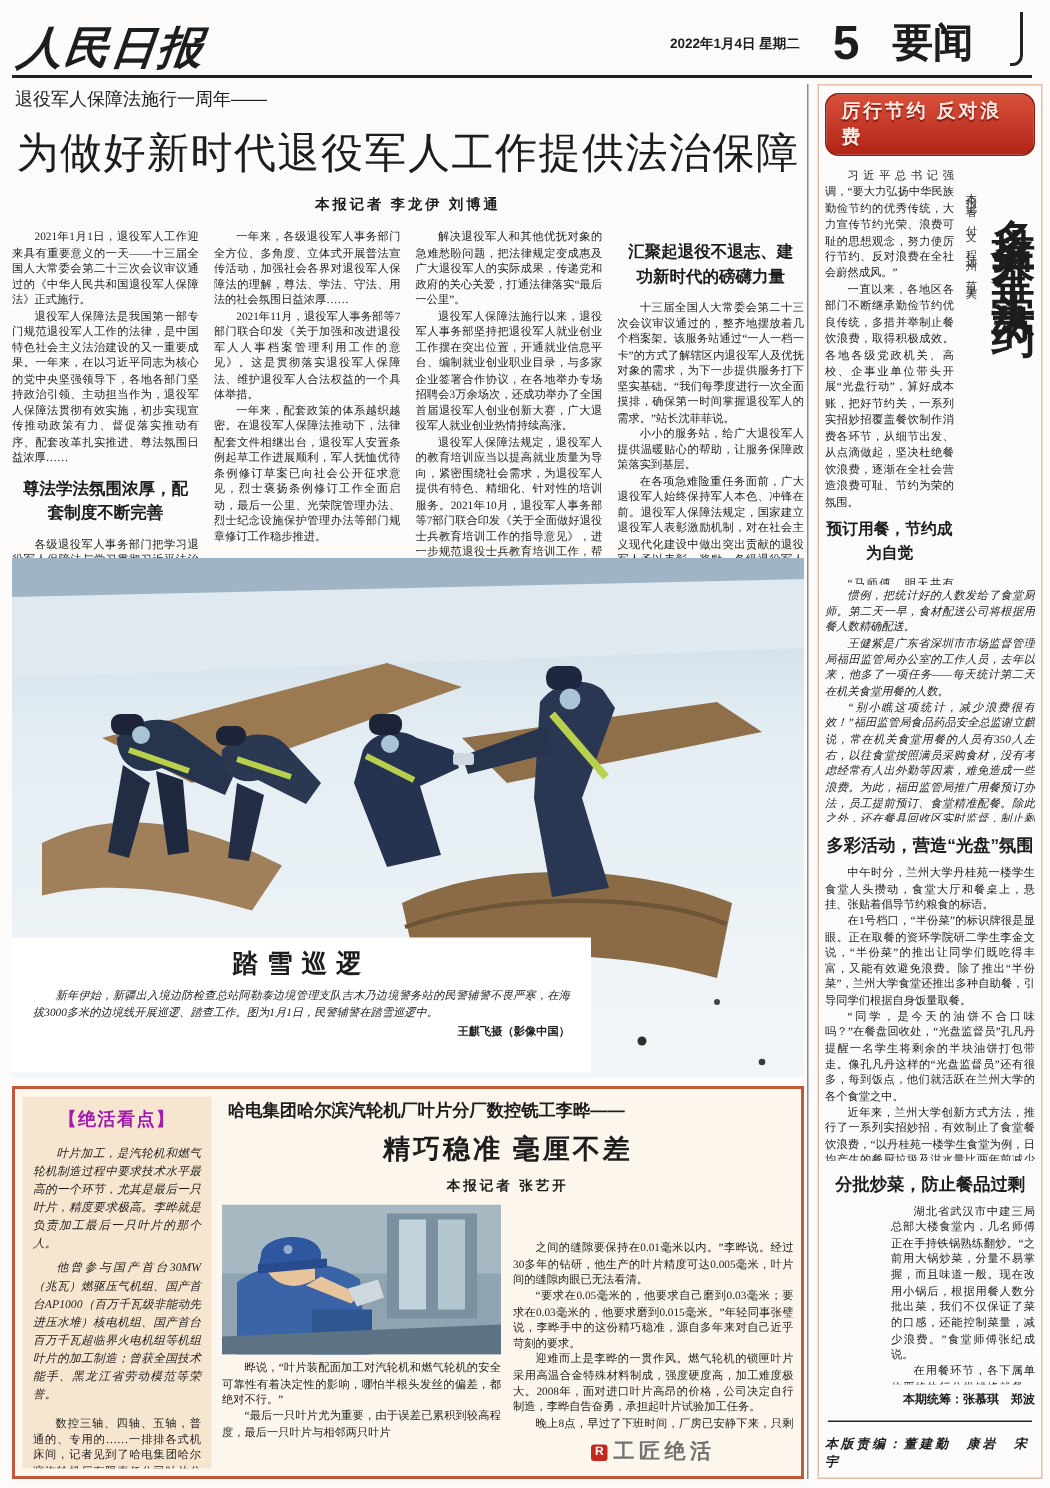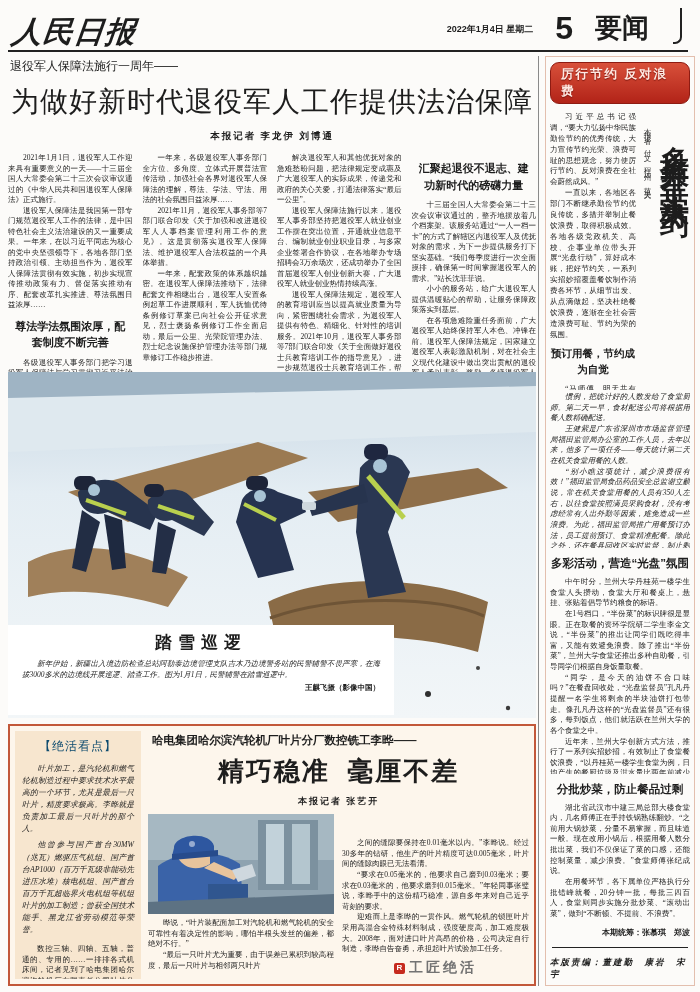--- a/index.html
+++ b/index.html
@@ -30,28 +30,28 @@
   .photo-wrap { position:absolute; left:8px; top:372px; width:528px; height:346px; }
   .photo-wrap svg { display:block; width:528px; height:346px; }
   .photo-caption { position:absolute; left:0; bottom:3px; width:386px; height:90px; background:#fff; padding:6px 14px 4px; }
   .photo-caption-title { font-family:"Liberation Sans",sans-serif; font-weight:bold; font-size:17px; text-align:center; letter-spacing:6px; }
   .photo-caption-text { font-size:7.5px; line-height:1.45; text-align:justify; margin-top:5px; text-indent:2em; font-style:italic; }
   .photo-caption-credit { font-size:7.5px; text-align:right; font-weight:bold; margin-top:2px; }
 
   
   .feature-box { position:absolute; left:8px; top:724px; width:528px; height:262px; border:2px solid #c2583a; background:#fdf6ec; display:flex; padding:5px; gap:7px; }
   .fb-left { width:126px; background:#f7e6cf; padding:7px 7px 4px; overflow:hidden; }
-  .fb-tag { color:#0c4a6e; font-family:"Liberation Sans",sans-serif; font-weight:normal; font-size:12px; text-align:center; letter-spacing:1px; margin-bottom:8px; }
+  .fb-tag { color:#a21caf; font-family:"Liberation Sans",sans-serif; font-weight:bold; font-size:12px; text-align:center; letter-spacing:1px; margin-bottom:8px; }
   .fb-intro { font-size:7.8px; line-height:1.55; text-align:justify; font-style:italic; }
   .fb-intro p { text-indent:2em; margin-bottom:4px; }
   .fb-body-start { font-size:7.5px; line-height:1.42; text-align:justify; margin-top:8px; }
   .fb-body-start p { text-indent:2em; }
   .fb-main { flex:1; display:flex; flex-direction:column; overflow:hidden; }
   .fb-kicker { font-family:"Liberation Sans",sans-serif; font-weight:bold; font-size:11.5px; margin:2px 0 0 4px; }
-  .fb-title { font-family:Liberation Mono, monospace; font-weight:bold; font-size:26px; text-align:center; letter-spacing:2px; margin-top:6px; }
+  .fb-title { font-family:Liberation Serif, serif; font-weight:bold; font-size:18px; text-align:center; letter-spacing:2px; margin-top:6px; }
   .fb-byline { text-align:center; font-size:9px; font-weight:bold; letter-spacing:2px; margin:6px 0; }
   .fb-content { flex:1; display:flex; gap:8px; overflow:hidden; }
   .fb-col-l { width:186px; display:flex; flex-direction:column; }
   .fb-col-l svg { display:block; width:186px; height:100px; }
   .fb-mid-text { font-size:7.5px; line-height:1.42; text-align:justify; margin-top:4px; overflow:hidden; }
   .fb-col-r { flex:1; font-size:7.5px; line-height:1.42; text-align:justify; display:flex; flex-direction:column; overflow:hidden; }
   .fb-col-r .rtext { flex:1; overflow:hidden;margin-top:24px; }
   .fb-col-r p, .fb-mid-text p { text-indent:2em; }
   .fb-badge { display:flex; align-items:center; justify-content:center; gap:4px; padding:4px 0 1px; }
   .fb-badge-icon { width:11px; height:11px; background:#c62a1e; border-radius:2px; color:#fff; font-family:"Liberation Sans",sans-serif; font-size:8px; font-weight:bold; display:flex; align-items:center; justify-content:center; }
@@ -65,21 +65,21 @@
   .sb-top-left { width:86px; font-size:7.5px; line-height:1.45; text-align:justify; overflow:hidden; }
   .sb-top-left p { text-indent:2em; }
   .sb-sub { font-family:"Liberation Sans",sans-serif; font-weight:bold; font-size:10.5px; text-align:center; line-height:1.5; padding:6px 0; text-indent:0 !important; }
   .sb-top-right { flex:1; display:flex; justify-content:flex-end; gap:6px; padding-top:10px; }
   .sb-vbyline { writing-mode:vertical-rl; font-size:7.5px; letter-spacing:3px; color:#333; height:250px; }
   .sb-vtitle { writing-mode:vertical-rl; font-family:"Liberation Sans",sans-serif; font-weight:bold; font-size:29px; letter-spacing:7px; line-height:1.1; height:295px; }
   .sb-flow { font-size:7.5px; line-height:1.42; text-align:justify; overflow:hidden; }
   .sb-flow p { text-indent:2em; }
   .sb-sec1 { height:168px; margin-top:2px;font-style:italic; }
   .sb-sec2 { height:212px; }
-  .sb-sec3 { height:130px; }
+  .sb-sec3 { height:130px;margin-left:44px; }
   .sb-subfull { font-family:"Liberation Sans",sans-serif; font-weight:bold; font-size:11.5px; text-align:center; padding:8px 0 6px; }
   .sb-coord { font-size:8px; font-weight:bold; text-indent:2em; padding-top:4px;text-align:right; }
   .sb-rule { height:1px; background:#222; margin:9px 2px 0; }
   .sb-editors { font-size:8.5px; font-weight:bold; text-align:left; letter-spacing:2px; padding-top:9px;font-style:italic; }
 </style>
 </head>
 <body>
 
 <div class="page">
 

